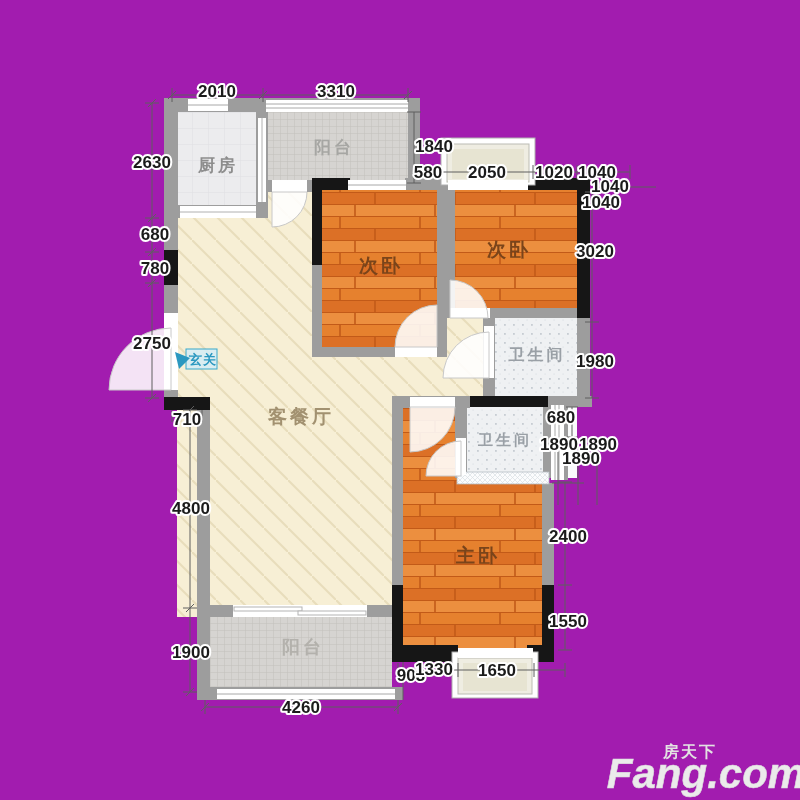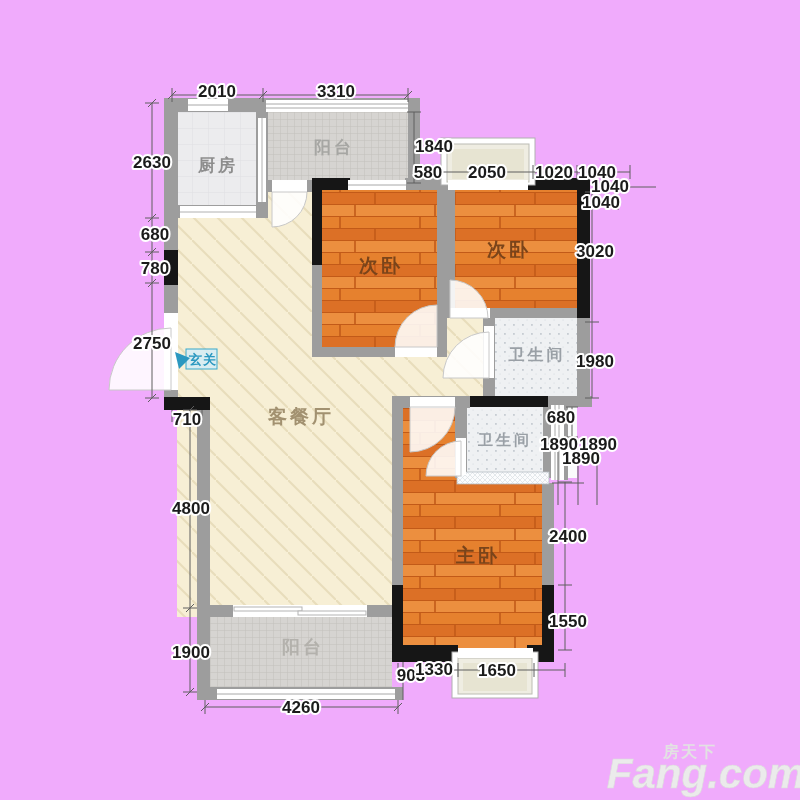--- a/index.html
+++ b/index.html
@@ -1,16 +1,16 @@
 <!DOCTYPE html>
 <html><head>
 <meta charset="utf-8">
 <style>
   html,body{margin:0;padding:0;background:#fff;}
-  .stage{width:800px;height:800px;background:#f0abfc;position:relative;overflow:hidden;
+  .stage{width:800px;height:800px;background:#a21caf;position:relative;overflow:hidden;
          font-family:"Liberation Sans",sans-serif;}
   svg{display:block;}
   text{font-family:"Liberation Sans",sans-serif;}
   .dim{font-size:17px;font-weight:bold;fill:#1b1b1b;text-anchor:middle;
        paint-order:stroke;stroke:#ffffff;stroke-width:4px;stroke-linejoin:round;}
   .room{text-anchor:middle;letter-spacing:3px;font-weight:bold;}
   .wm-cn{font-size:16px;font-weight:bold;fill:#e2e2e2;text-anchor:middle;letter-spacing:2px;}
   .wm-en{font-size:42px;font-weight:bold;font-style:italic;fill:#ebebeb;stroke:#dcdcdc;
          stroke-width:0.6;text-anchor:middle;}
   .entry-txt{font-size:13px;font-weight:bold;fill:#2b98c0;text-anchor:middle;letter-spacing:1px;}

